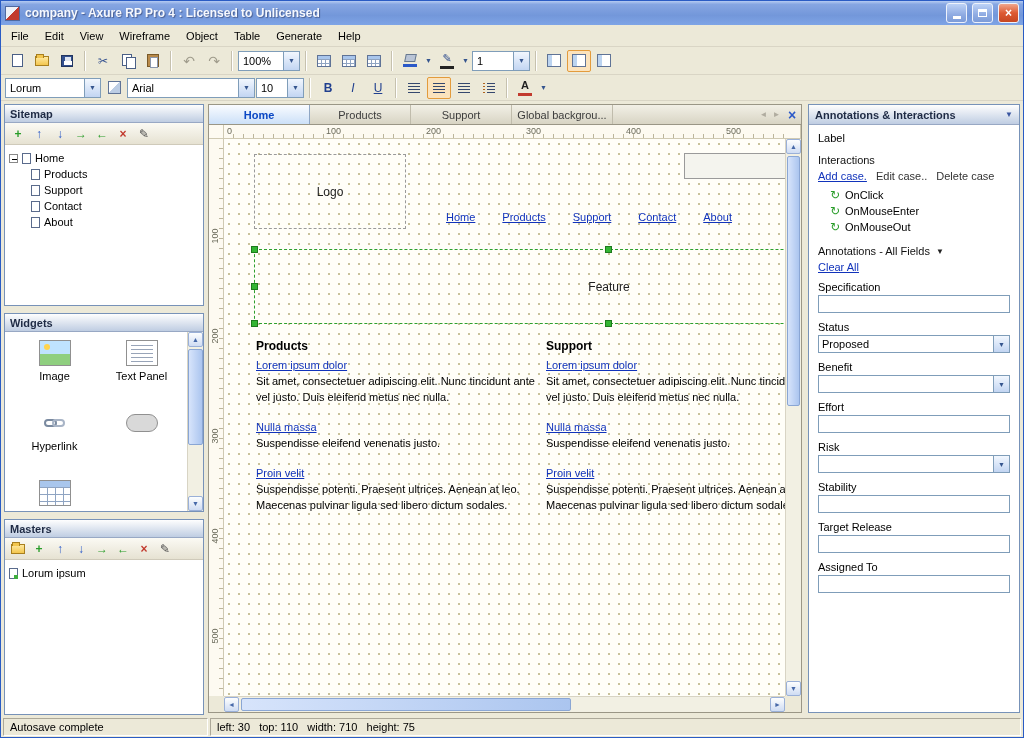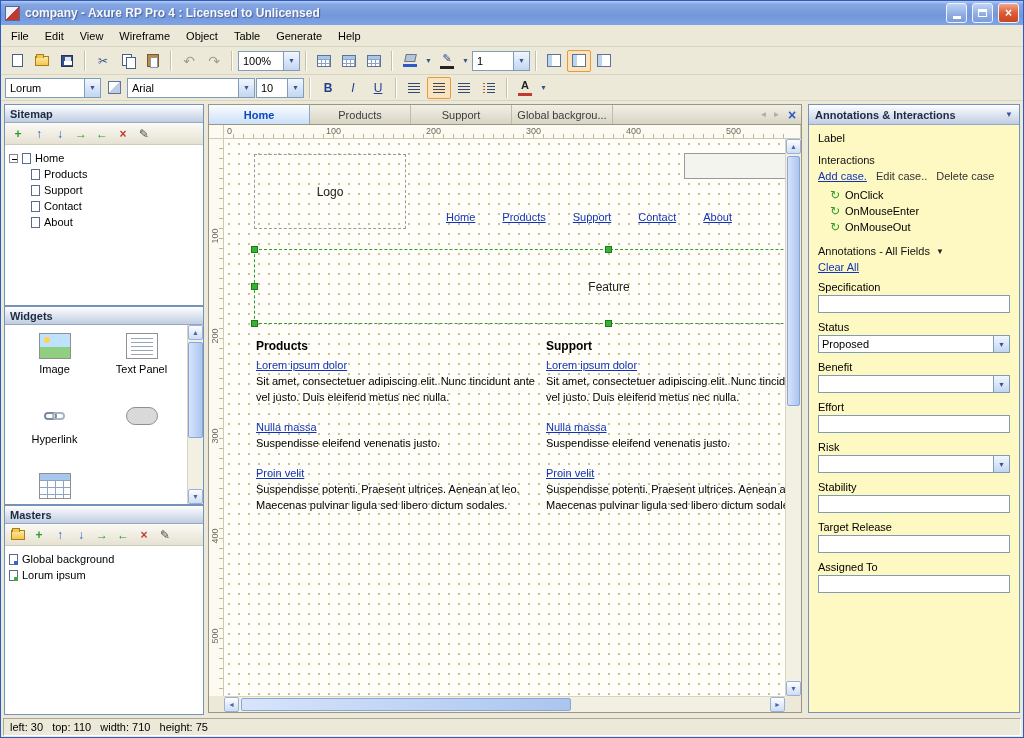--- a/index.html
+++ b/index.html
@@ -61,21 +61,21 @@
   .fmt.b{font-weight:bold}.fmt.i{font-style:italic}.fmt.u{text-decoration:underline}
   .ic-al{width:12px;height:10px;background:repeating-linear-gradient(180deg,#35486e 0 1px,transparent 1px 3px);}
   .ic-list{width:12px;height:10px;background:
       repeating-linear-gradient(180deg,#35486e 0 1px,transparent 1px 3px) 4px 0/8px 10px no-repeat,
       repeating-linear-gradient(180deg,#b0651f 0 1px,transparent 1px 3px) 0 0/2px 10px no-repeat;}
   .fontA{display:flex;flex-direction:column;align-items:center;line-height:1;}
   .fontA .A{font-weight:bold;font-size:11px;color:#222;}
 
   
   .main{flex:1;display:flex;min-height:0;}
-  .left-col{width:205px;flex:none;display:flex;flex-direction:column;gap:0;padding:3px 2px 2px 3px;}
+  .left-col{width:205px;flex:none;display:flex;flex-direction:column;gap:7px;padding:3px 2px 2px 3px;}
   .canvas-col{flex:1;min-width:0;display:flex;flex-direction:column;padding:3px 3px 4px 2px;}
   .right-col{width:218px;flex:none;padding:3px 3px 4px 3px;}
 
   
   .panel{border:1px solid #7792b8;background:#fff;display:flex;flex-direction:column;overflow:hidden;}
   .panel-h{height:18px;flex:none;background:linear-gradient(180deg,#fefefe,#bfcde2);border-bottom:1px solid #98a8c4;display:flex;align-items:center;padding:0 5px;font-weight:bold;color:#1e2a44;}
   .panel-tools{height:22px;flex:none;background:linear-gradient(180deg,#fbfaf4,#e6e2d2);border-bottom:1px solid #cfcaba;display:flex;align-items:center;gap:3px;padding:0 4px;}
   .mini{width:18px;height:18px;display:inline-flex;align-items:center;justify-content:center;font-size:12px;line-height:1;}
   .c-green{color:#2a9d2a;font-weight:bold;}
   .c-blue{color:#2b59c8;}
@@ -144,21 +144,21 @@
   .handle{position:absolute;width:7px;height:7px;background:#33b533;border:1px solid #1d7a1d;}
   .h-tl{left:-4px;top:-4px}.h-tm{left:calc(50% - 4px);top:-4px}
   .h-ml{left:-4px;top:calc(50% - 4px)}
   .h-bl{left:-4px;bottom:-4px}.h-bm{left:calc(50% - 4px);bottom:-4px}
   .col{position:absolute;top:199px;width:288px;font-size:11px;line-height:16px;}
   .col.products{left:32px}.col.support{left:322px}
   .col .hd{font-weight:bold;font-size:12px;margin-bottom:3px;}
   .grp{margin-bottom:14px;}
 
   
-  .rpanel{height:100%;border:1px solid #7792b8;background:#fef9c3;display:flex;flex-direction:column;overflow:hidden;}
+  .rpanel{height:100%;border:1px solid #7792b8;background:#ffffff;display:flex;flex-direction:column;overflow:hidden;}
   .rpanel-h{height:20px;flex:none;background:linear-gradient(180deg,#fefefe,#bfcde2);border-bottom:1px solid #98a8c4;display:flex;align-items:center;padding:0 6px;font-weight:bold;color:#1e2a44;}
   .rpanel-h .dd-tri{margin-left:auto;font-size:8px;color:#3a56a0;}
   .rp-body{flex:1;padding:5px 9px;overflow:hidden;}
   .flabel{margin:8px 0 2px;}
   .flabel.first{margin-top:2px;}
   .tbox{display:block;width:100%;height:18px;border:1px solid #7f9db9;background:#fff;font-family:inherit;font-size:11px;padding:0 3px;color:#000;}
   .dd{display:flex;align-items:center;width:100%;height:18px;border:1px solid #7f9db9;background:#fff;padding-left:3px;}
   .rp-heading{font-weight:normal;margin:10px 0 4px;color:#111;}
   .case-links{display:flex;gap:9px;margin-bottom:5px;white-space:nowrap;}
   .link{color:#1133bb;text-decoration:underline;}
@@ -426,24 +426,20 @@
             </span>
           <span class="mini c-green">+</span>
           <span class="mini c-blue">↑</span>
           <span class="mini c-blue">↓</span>
           <span class="mini c-green">→</span>
           <span class="mini c-green">←</span>
           <span class="mini c-red">×</span>
           <span class="mini c-dark">✎</span>
         </div>
         <div class="mlist">
-          <div class="trow">
-              <i class="pg blue"></i>
-              <span>Global background</span>
-            </div>
           <div class="trow">
               <i class="pg green"></i>
               <span>Lorum ipsum</span>
             </div>
         </div>
       </div>
     </div>
 
     <div class="canvas-col">
       <div class="tabbar">
@@ -610,16 +606,17 @@
           <div class="flabel">Target Release</div>
           <input class="tbox" style="">
           <div class="flabel">Assigned To</div>
           <input class="tbox" style="">
         </div>
       </div>
     </div>
   </div>
 
   <div class="statusbar">
+    <div class="sb-cell sb-c1">Autosave complete</div>
     <div class="sb-cell sb-c2">left: 30   top: 110   width: 710   height: 75</div>
   </div>
 
 </div>
 
 </body></html>

